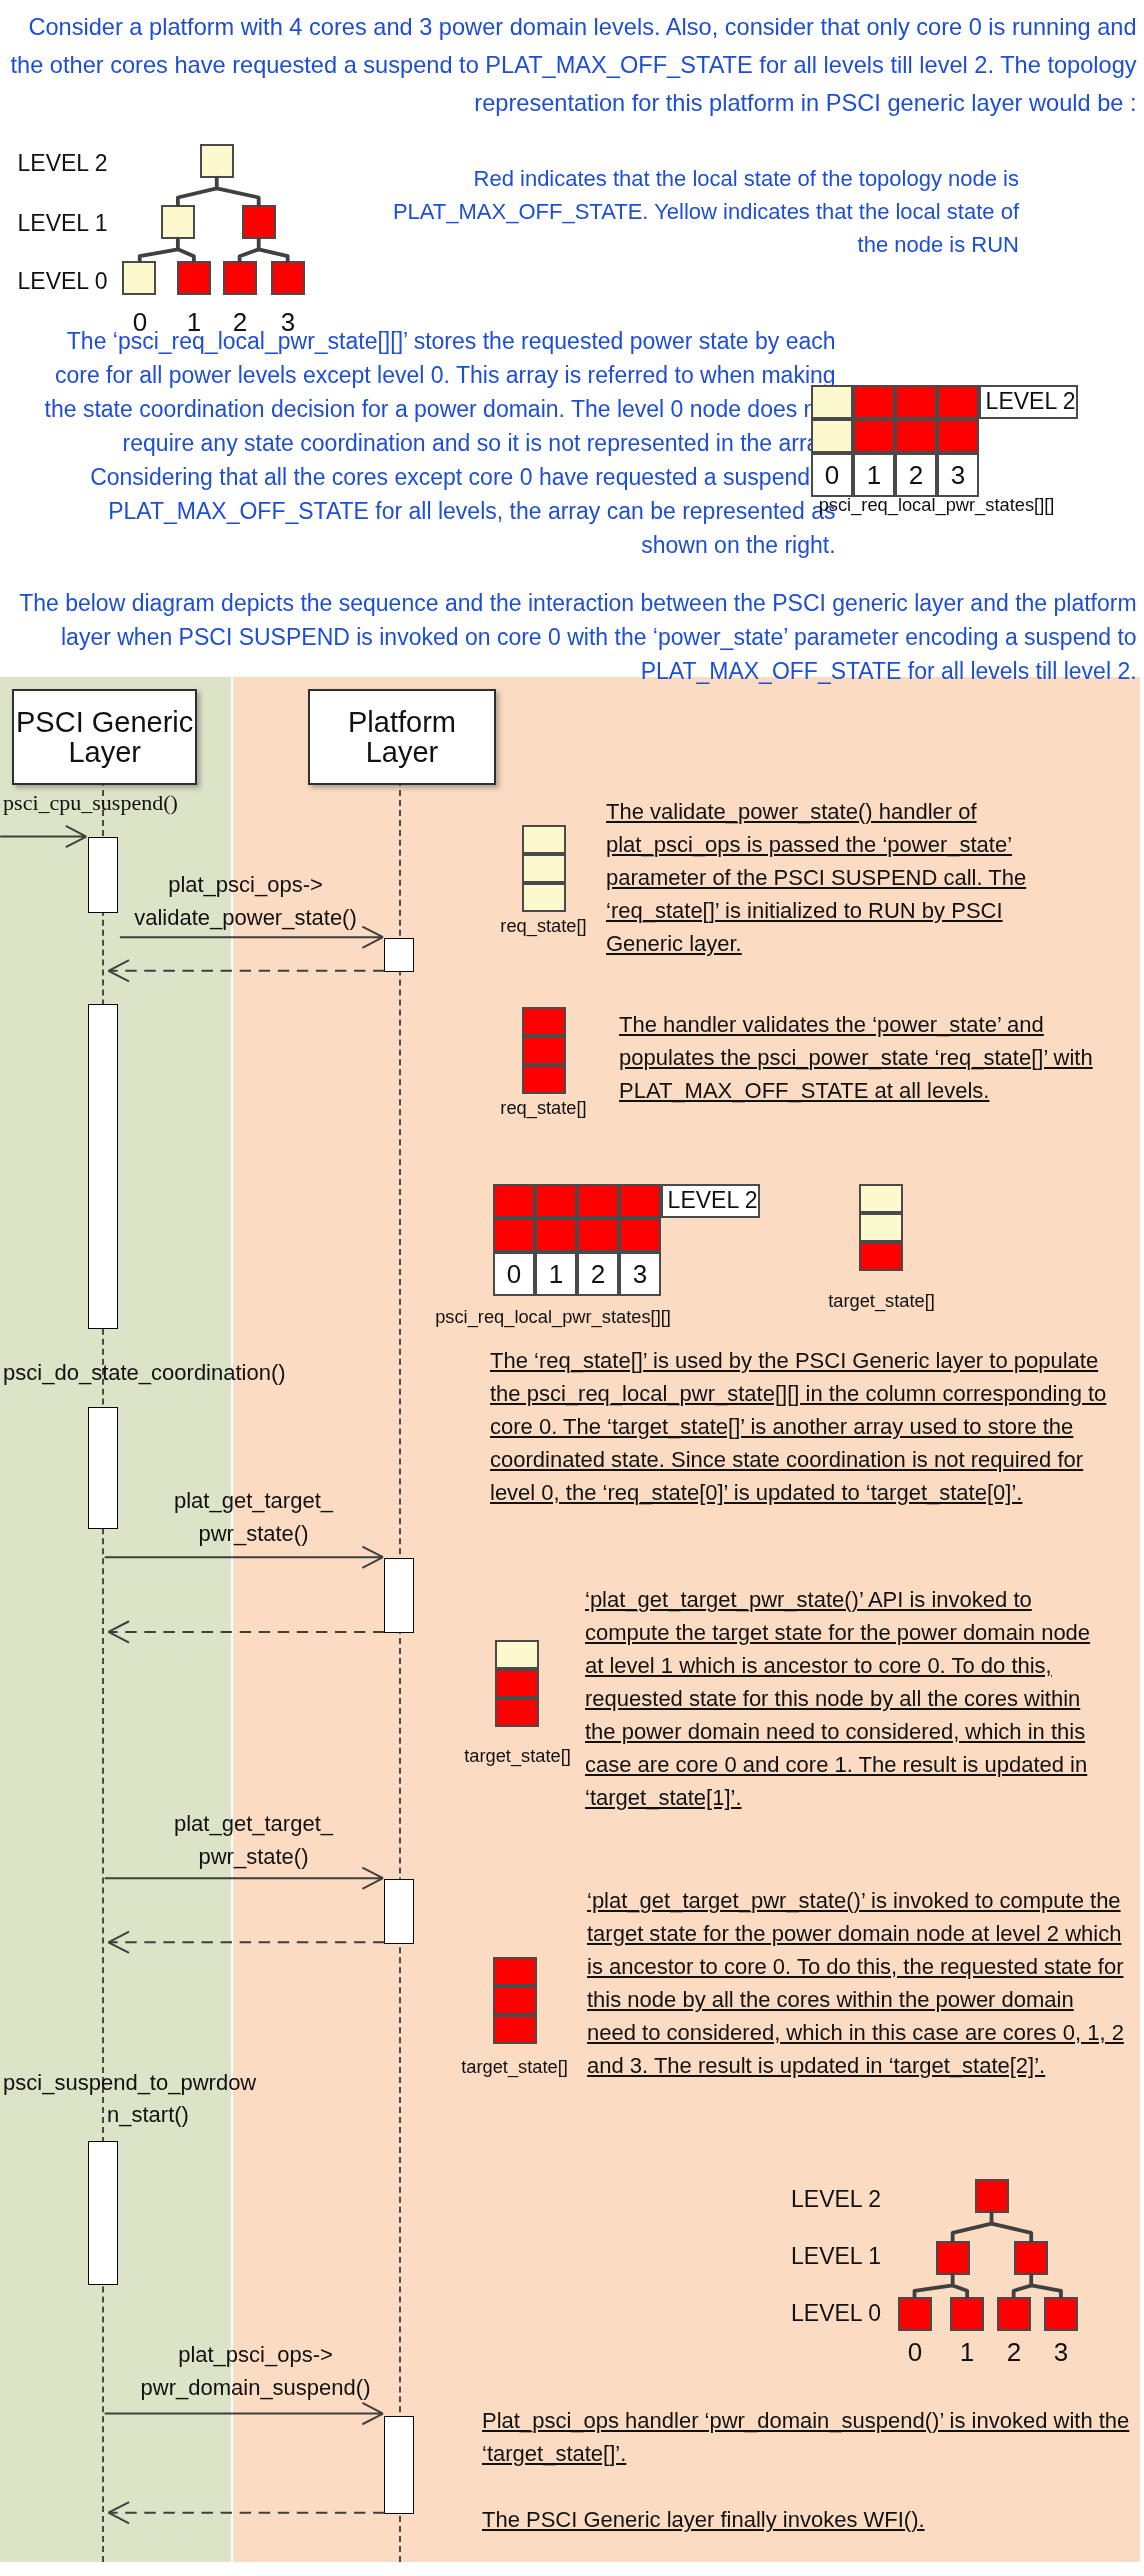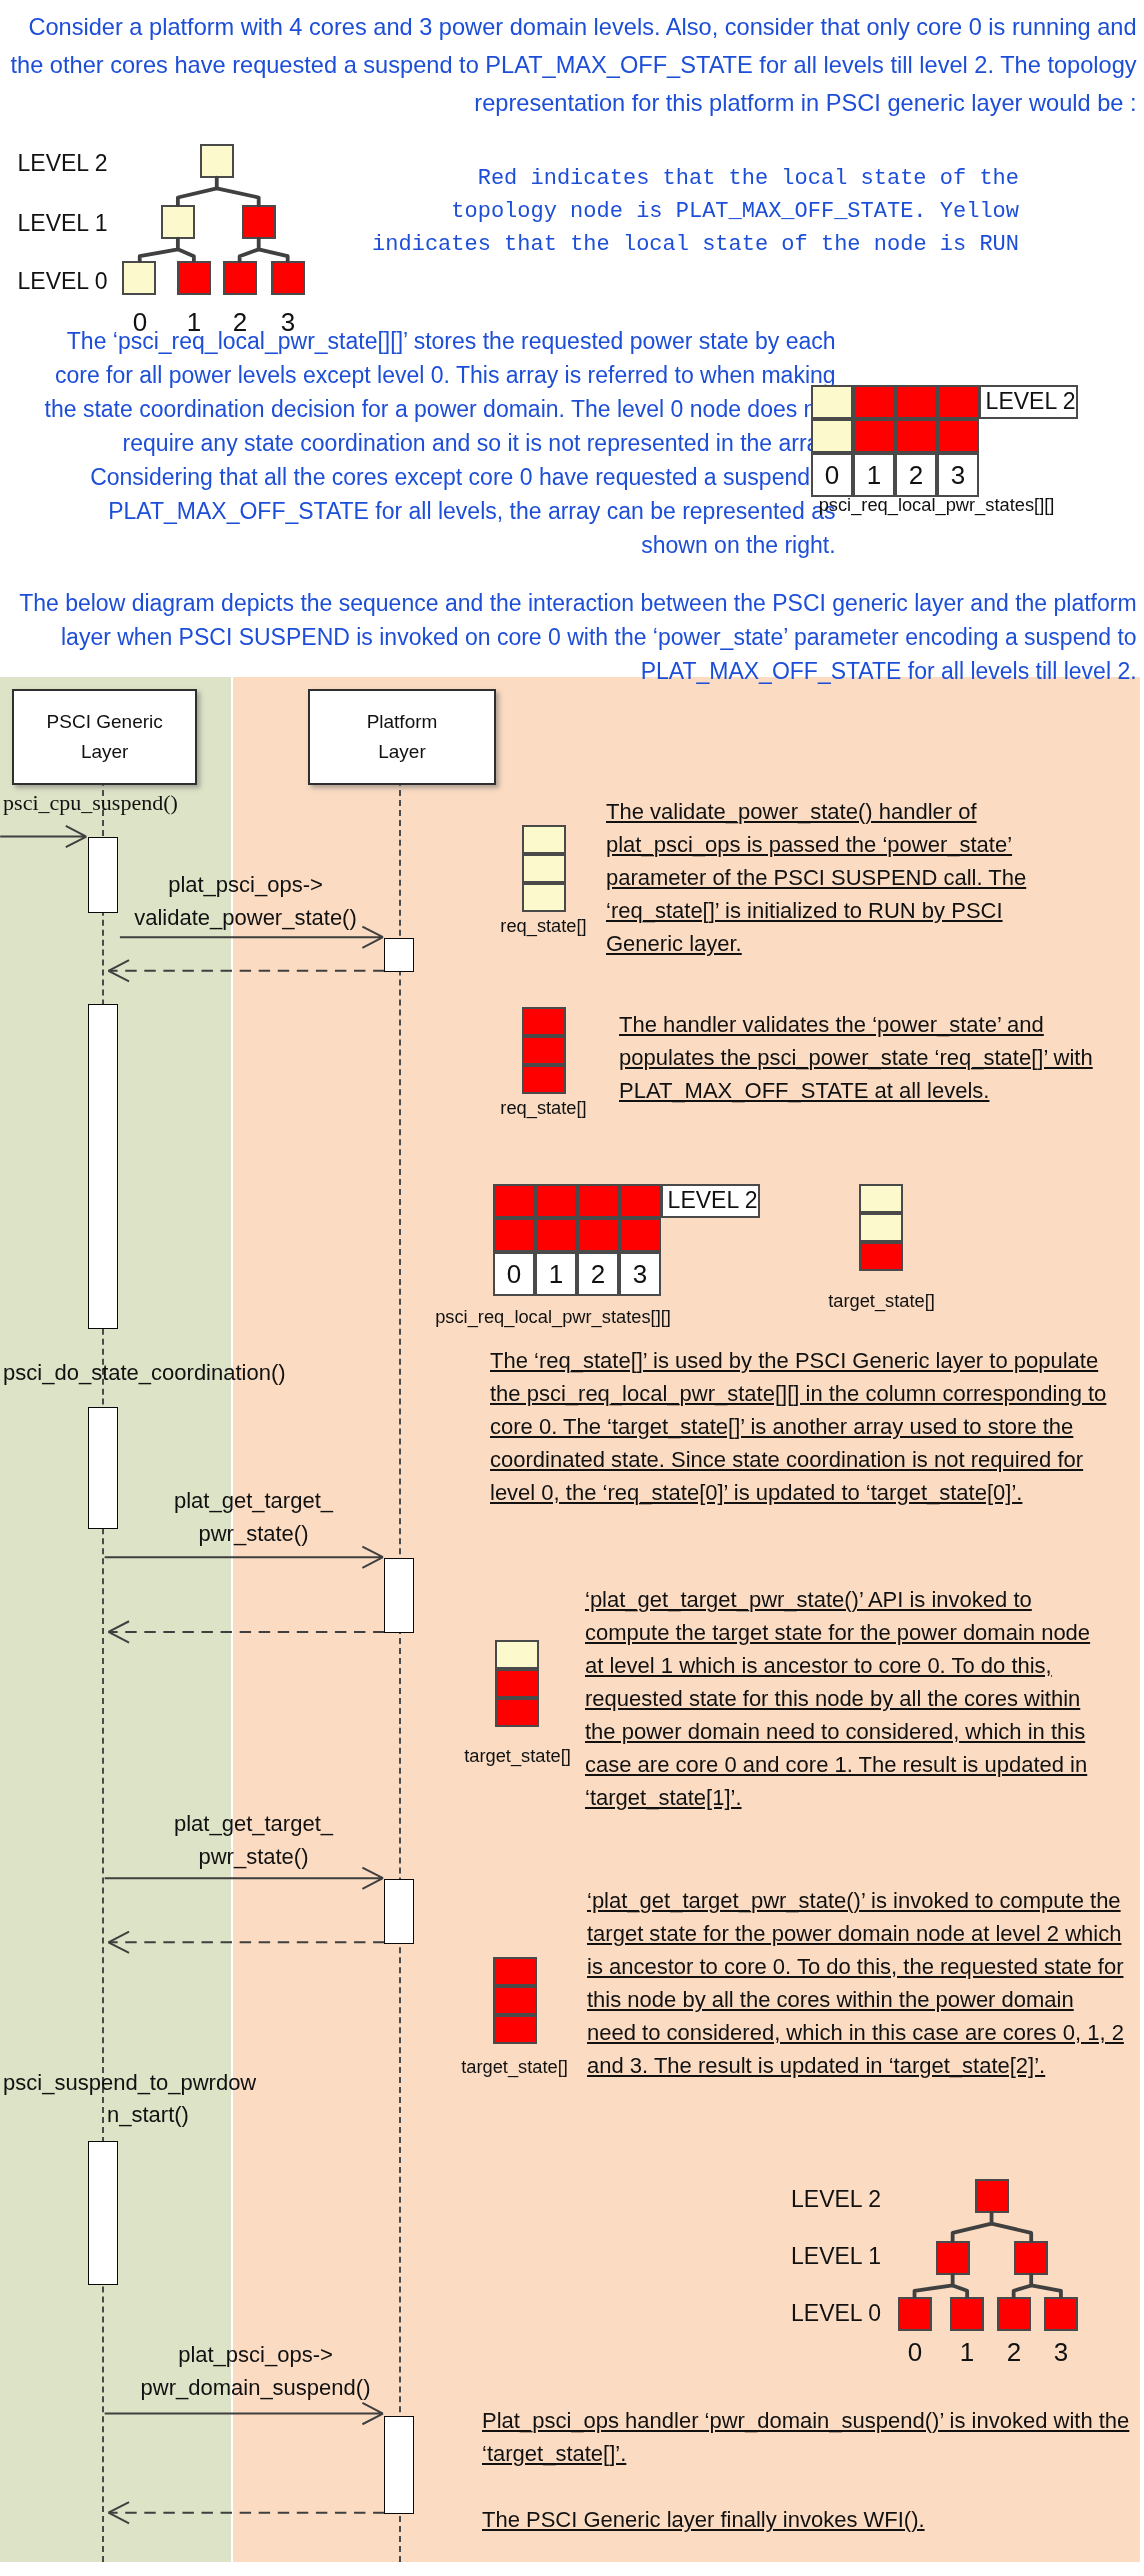--- a/index.html
+++ b/index.html
@@ -1,20 +1,20 @@
 <!DOCTYPE html>
 <html style="font-size:12.2px"><head>
 <meta charset="utf-8">
 <style>
   html,body{margin:0;padding:0;background:#ffffff;}
   #page{position:relative;width:1145px;height:2576px;background:#ffffff;
         font-family:"Liberation Sans", sans-serif;color:#111;overflow:hidden;}
   .para{position:absolute;color:#1d4ed8;text-align:right;}
   #para1{left:4.6px;top:7.6px;width:1132px;font-size:23.6px;line-height:38px;}
-  #legend{left:363px;top:162px;width:656px;font-size:22px;line-height:33px;font-family:Liberation Mono, monospace;}
+  #legend{left:363px;top:162px;width:656px;font-size:22px;line-height:33px;}
   #para2{left:4.6px;top:324px;width:799px;font-size:23px;line-height:34px;margin-left:32px;}
   #para3{left:4.6px;top:586px;width:1132px;font-size:23px;line-height:34px;}
 
   .lvl{position:absolute;font-size:23px;white-space:nowrap;}
   .coreno{position:absolute;font-size:26px;width:34px;text-align:center;}
 
   .tnode{position:absolute;width:34px;height:34px;box-sizing:border-box;border:2.3px solid #4a4a4a;}
   [data-state="run"]{background:#fcf9cd;}
   [data-state="off"]{background:#ff0000;}
 
@@ -34,21 +34,21 @@
   .band{position:absolute;top:677px;height:1885px;z-index:0;}
   #band-generic{left:0;width:231px;background:#dde3c6;}
   #band-platform{left:233px;width:907px;background:#fbdcc2;}
 
   .lifeline{position:absolute;width:0;border-left:2.3px dashed #4a4a4a;top:780px;height:1782px;z-index:1;}
   #lifeline-psci{left:102px;}
   #lifeline-platform{left:399px;}
 
   .pbox{position:absolute;top:689px;height:92px;background:#ffffff;border:2.3px solid #2f2f2f;
         box-shadow:3.1px 3.1px 4.6px rgba(110,110,110,.55);display:flex;flex-direction:column;
-        justify-content:center;text-align:center;font-size:19px;line-height:30.5px;z-index:4;}
+        justify-content:center;text-align:center;font-size:29px;line-height:30.5px;z-index:4;}
   #box-psci{left:12.2px;width:181px;}
   #box-platform{left:308px;width:184px;}
 
   .abar{position:absolute;width:30px;background:#ffffff;border:1.9px solid #0a0a0a;
         box-sizing:border-box;z-index:5;}
   .mlabel{position:absolute;font-size:22px;white-space:nowrap;z-index:6;}
   .mlabel2{position:absolute;font-size:22px;line-height:33px;text-align:center;z-index:6;}
   .note{position:absolute;font-size:22px;line-height:33px;z-index:6;text-decoration:underline;}
   #arrows{position:absolute;left:0;top:0;z-index:3;}
 </style>

